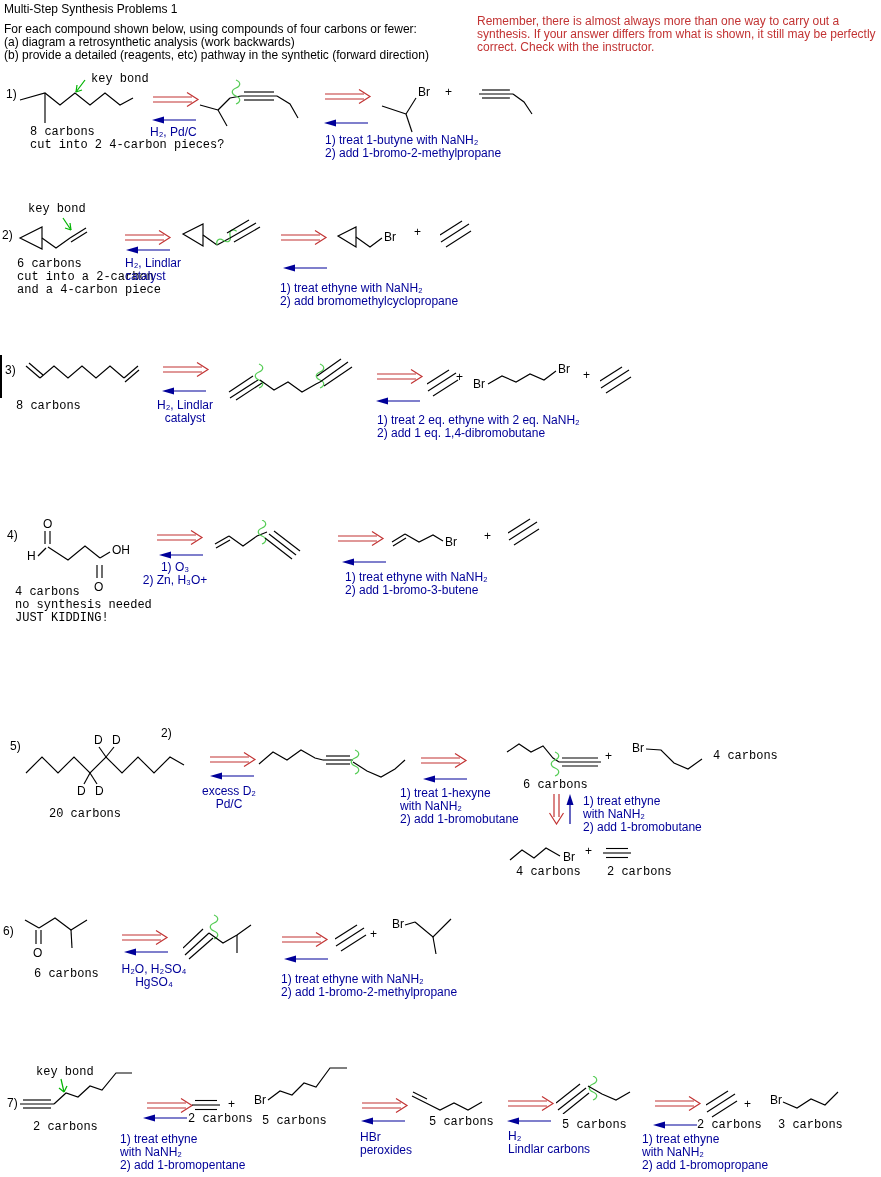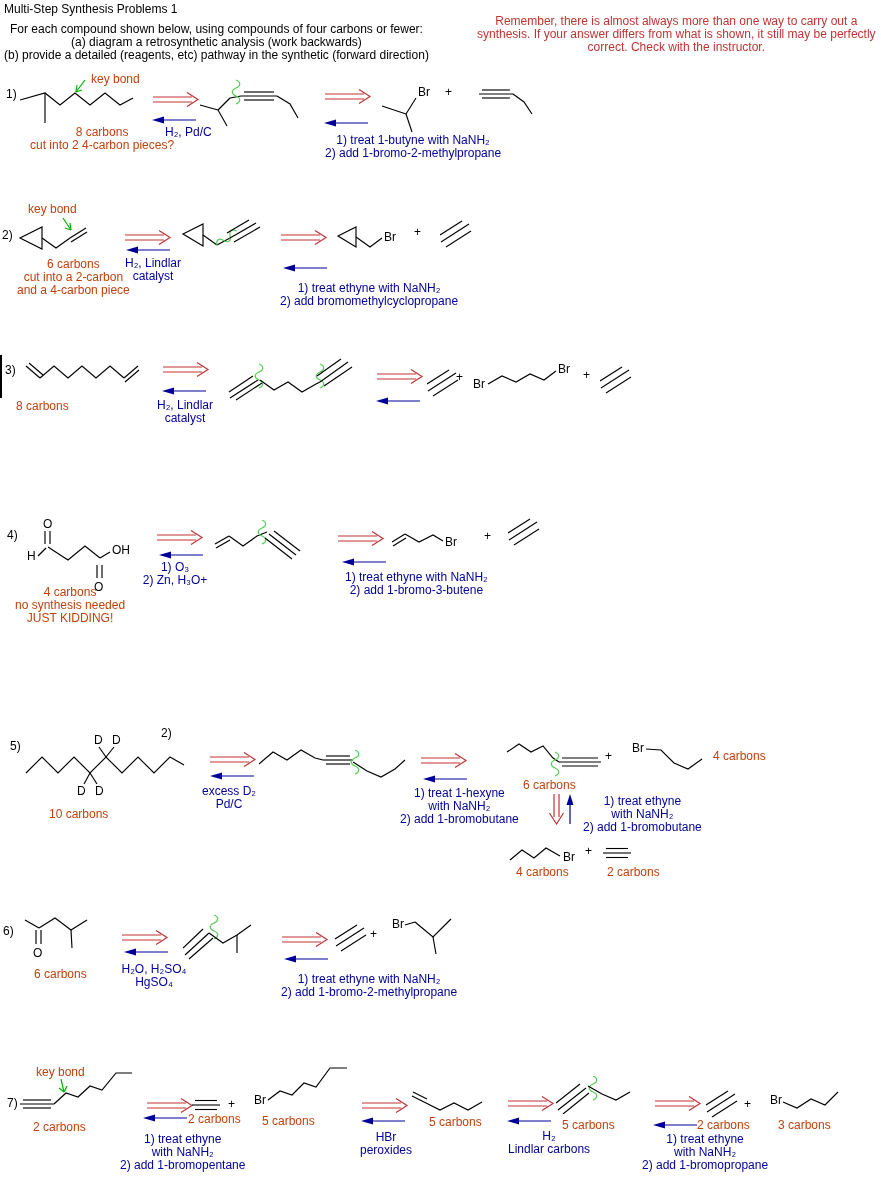--- a/index.html
+++ b/index.html
@@ -1,20 +1,20 @@
 <!DOCTYPE html>
 <html><head>
 <meta charset="utf-8">
 <style>
   html,body{margin:0;padding:0;background:#fff;}
   .page{position:relative;width:881px;height:1177px;background:#fff;overflow:hidden;
         font-family:"Liberation Sans","DejaVu Sans",sans-serif;}
   .t{position:absolute;font:12px/13px "Liberation Sans","DejaVu Sans",sans-serif;
-     color:#000;white-space:pre-line;text-align:center;}
-  .cg{color:#c2410c;}
+     color:#000;white-space:pre-line;}
+  .cg{color:#000000;font-family:Liberation Mono, monospace;}
   .cb{color:#000099;}
   .cr{color:#c23333;}
   .ctr{text-align:center;}
   .abs{position:absolute;}
   svg.m line,svg.m polyline,svg.m path{stroke:#000;stroke-width:1.15;fill:none;}
   svg.m polygon{stroke:#000;stroke-width:1.15;fill:none;}
   svg.m text{font:12px "Liberation Sans","DejaVu Sans",sans-serif;fill:#000;stroke:none;}
   .bar{position:absolute;background:#000;}
 </style>
 </head>
@@ -78,21 +78,21 @@
     <line x1="27" y1="9" x2="27" y2="39"></line>
   </svg>
   <div class="t cg" style="left:30px;top:126px">8 carbons
 cut into 2 4-carbon pieces?</div>
   <svg class="abs" style="left:152px;top:92px;color:#c23333" width="48" height="16">
       <use href="#retroH"></use>
     </svg>
   <svg class="abs" style="left:152px;top:115px;color:#000099" width="46" height="10">
       <use href="#arrL"></use>
     </svg>
-  <div class="t cb" style="left:165px;top:126px">H₂, Pd/C</div>
+  <div class="t cb" style="left:150px;top:126px">H₂, Pd/C</div>
   <svg class="abs m" style="left:196px;top:78px" width="108" height="56">
     <line x1="4" y1="27" x2="22" y2="32"></line>
       <line x1="22" y1="32" x2="31" y2="48"></line>
       <line x1="22" y1="32" x2="34" y2="20"></line>
     <line x1="34" y1="20" x2="45" y2="18"></line>
     <use href="#sq" style="color:#55cc55" transform="translate(40,2)"></use>
     <line x1="45" y1="18" x2="81" y2="18"></line>
       <line x1="48" y1="14" x2="78" y2="14"></line>
       <line x1="48" y1="22" x2="78" y2="22"></line>
     <polyline points="81,18 94,26 102,40"></polyline>
@@ -213,20 +213,22 @@
     <polyline points="17,24 31,16 45,22 59,14 73,20 85,11"></polyline>
     <text x="87" y="13">Br</text>
   </svg>
   <div class="t" style="left:583px;top:369px">+</div>
   <svg class="abs" style="left:600px;top:366px;color:#000" width="36" height="30">
       <use href="#tbS"></use>
     </svg>
   <svg class="abs" style="left:376px;top:396px;color:#000099" width="46" height="10">
       <use href="#arrL"></use>
     </svg>
+  <div class="t cb" style="left:377px;top:414px">1) treat 2 eq. ethyne with 2 eq. NaNH₂
+2) add 1 eq. 1,4-dibromobutane</div>
 
   <div class="t" style="left:7px;top:529px">4)</div>
   <svg class="abs m" style="left:24px;top:514px" width="115" height="82">
     <text x="19" y="14">O</text>
     <line x1="21" y1="17" x2="21" y2="30"></line>
       <line x1="26" y1="17" x2="26" y2="30"></line>
     <text x="3" y="46">H</text>
     <line x1="14" y1="42" x2="22" y2="34"></line>
     <polyline points="24,33 44,46 61,32 76,44"></polyline>
     <line x1="76" y1="44" x2="86" y2="38"></line>
@@ -280,21 +282,21 @@
     <text x="70" y="12">D</text>
     <text x="88" y="12">D</text>
     <line x1="82" y1="25" x2="75" y2="15"></line>
       <line x1="82" y1="25" x2="90" y2="15"></line>
     <polyline points="2,41 18,25 34,41 50,25 66,41 82,25 98,41 114,25 130,41 146,25 160,33"></polyline>
     <line x1="66" y1="41" x2="60" y2="52"></line>
       <line x1="66" y1="41" x2="73" y2="52"></line>
     <text x="53" y="63">D</text>
     <text x="71" y="63">D</text>
   </svg>
-  <div class="t cg" style="left:49px;top:808px">10 carbons</div>
+  <div class="t cg" style="left:49px;top:808px">20 carbons</div>
   <svg class="abs" style="left:209px;top:752px;color:#c23333" width="48" height="16">
       <use href="#retroH"></use>
     </svg>
   <svg class="abs" style="left:210px;top:771px;color:#000099" width="46" height="10">
       <use href="#arrL"></use>
     </svg>
   <div class="t cb ctr" style="left:198px;top:785px;width:62px">excess D₂
 Pd/C</div>
   <svg class="abs m" style="left:257px;top:738px" width="150" height="48">
     <polyline points="2,26 16,14 30,22 44,12 58,20 66,22"></polyline>

